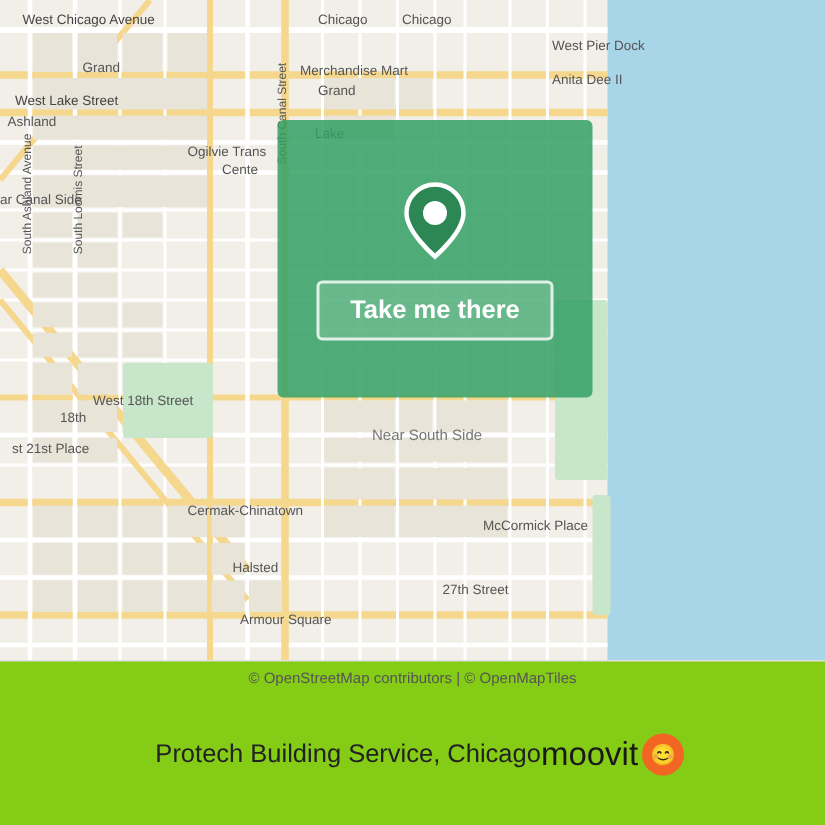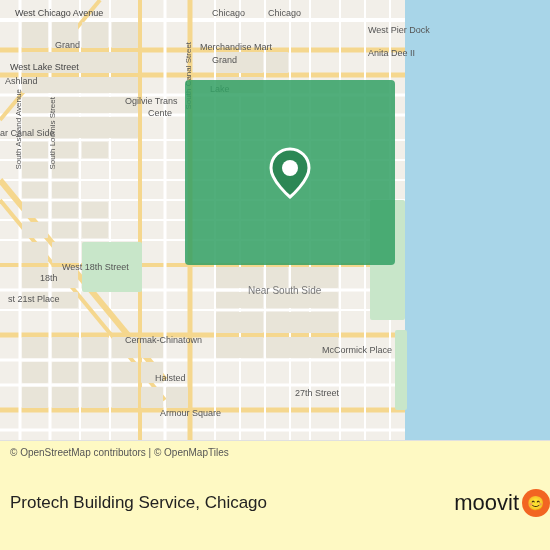--- a/index.html
+++ b/index.html
@@ -67,26 +67,27 @@
       padding: 8px 20px;
       border-radius: 4px;
       cursor: pointer;
       white-space: nowrap;
     }
 
     
     #bottom-bar {
       width: 550px;
       height: 110px;
-      background: #fef9c3;
+      background: #84cc16;
       border-top: 1px solid #e0e0e0;
       display: flex;
       flex-direction: column;
       justify-content: space-between;
       padding: 0;
+      align-items: center;
     }
 
     .attribution {
       font-size: 10px;
       color: #555;
       padding: 6px 10px 3px 10px;
     }
 
     .location-info {
       display: flex;
@@ -284,20 +285,21 @@
   <span class="street-label" style="top:408px;left:160px;font-size:9px;">Armour Square</span>
 
   <div class="map-overlay">
 
     <div style="position:relative;width:48px;height:56px;display:flex;align-items:center;justify-content:center;">
       <svg width="48" height="56" viewBox="0 0 48 56" xmlns="http://www.w3.org/2000/svg">
         <path d="M24 4 C13.5 4 5 12.5 5 23 C5 36 24 52 24 52 C24 52 43 36 43 23 C43 12.5 34.5 4 24 4 Z" fill="rgba(30,120,70,0.7)" stroke="#fff" stroke-width="3"></path>
         <circle cx="24" cy="23" r="8" fill="#fff"></circle>
       </svg>
     </div>
+    <button class="take-me-btn">Take me there</button>
   </div>
 </div>
 
 <div id="bottom-bar">
   <div class="attribution">© OpenStreetMap contributors | © OpenMapTiles</div>
   <div class="location-info">
     <span class="location-text">Protech Building Service, Chicago</span>
     <div class="moovit-logo">
       <span class="moovit-text">moovit</span>
       <div class="moovit-dot">

